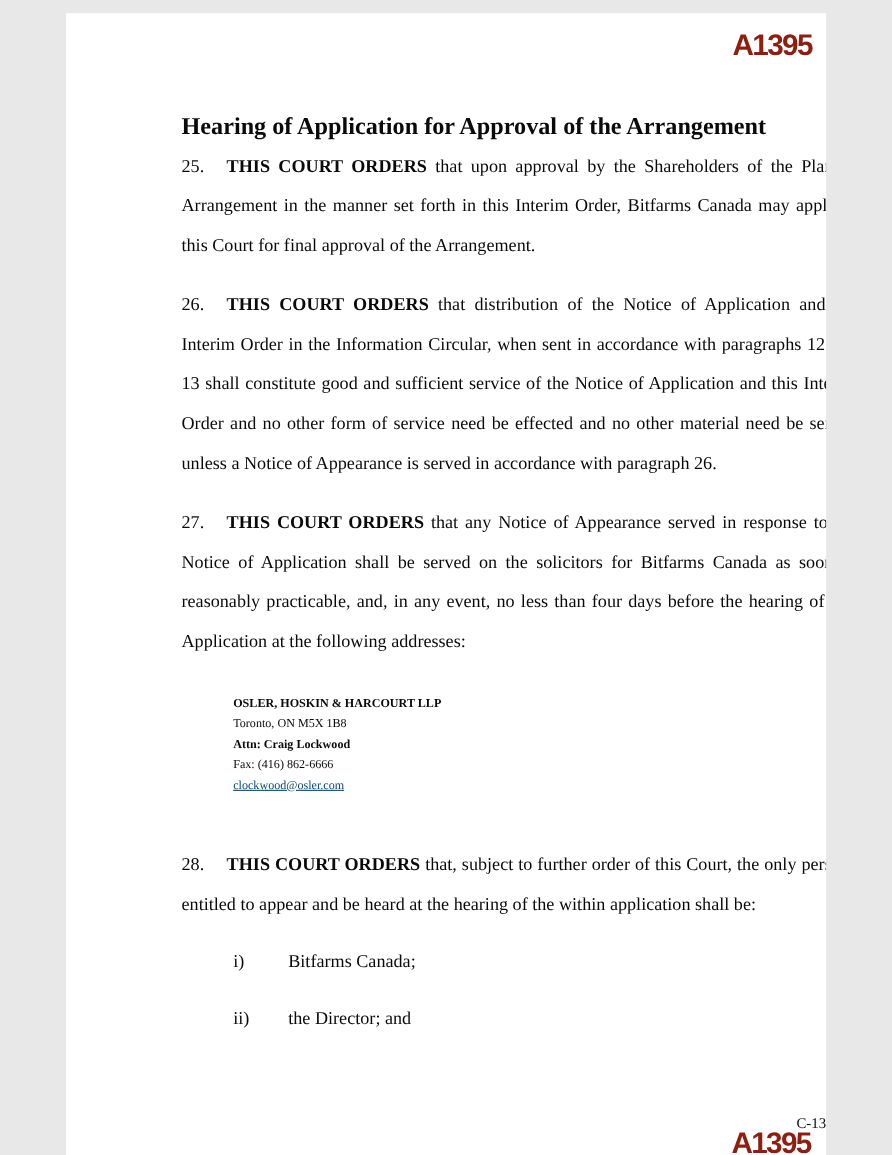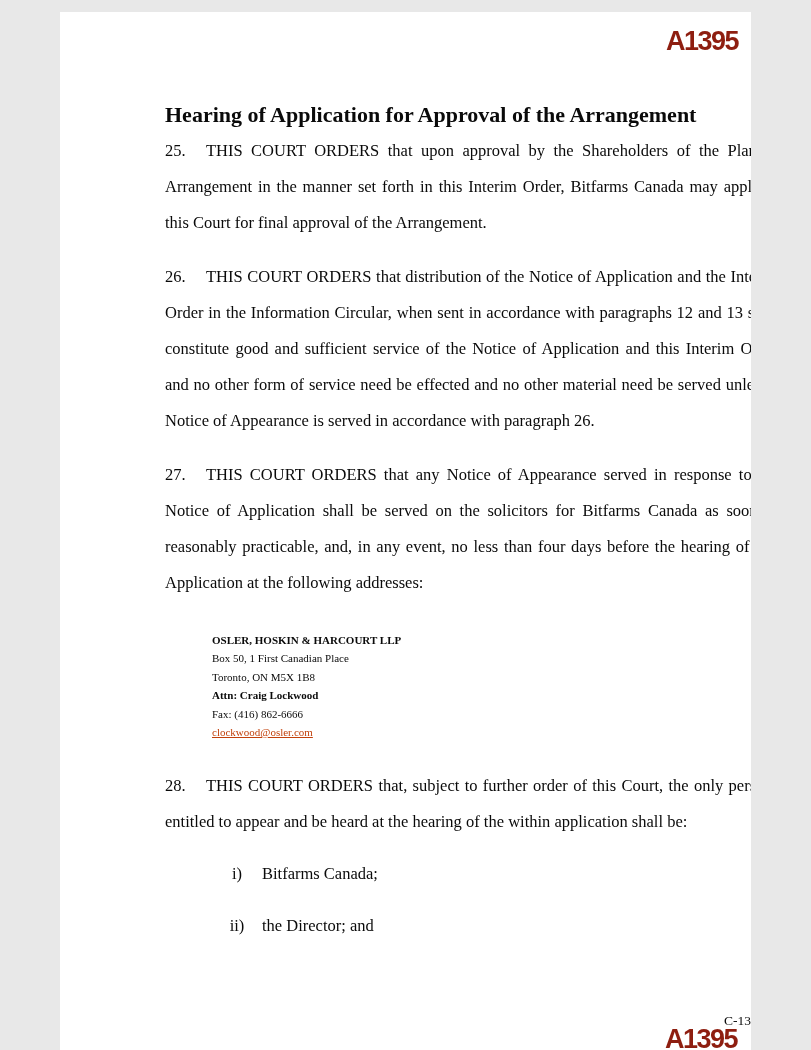--- a/index.html
+++ b/index.html
@@ -40,40 +40,39 @@
     width: 614px;
     font-size: 16.5px;
     line-height: 36px;
     text-align: justify;
   }
   .para-25 { top: 121px; }
   .para-26 { top: 247px; }
   .para-27 { top: 445px; }
   .para-28 { top: 756px; }
   .pnum { display: inline-block; width: 41px; }
-  .lead { font-weight: normal; }
+  .lead { font-weight: bold; }
   .addr {
     position: absolute;
     left: 152px;
     top: 619px;
     font-size: 11px;
     line-height: 18.4px;
   }
   .addr .bold { font-weight: bold; }
   .email-link {
-    color: #c2410c;
+    color: #0c4a6e;
     text-decoration: underline;
     cursor: pointer;
   }
   .list-item {
     position: absolute;
     left: 152px;
     font-size: 16.5px;
     line-height: 20px;
-    text-align: center;
   }
   .list-item-1 { top: 852px; }
   .list-item-2 { top: 904px; }
   .marker { display: inline-block; width: 50px; }
   .footer {
     position: absolute;
     left: 0;
     top: 1001px;
     width: 100%;
     text-align: right;
@@ -100,21 +99,20 @@
     <span>that distribution of the Notice of Application and the Interim Order in the Information Circular, when sent in accordance with paragraphs 12 and 13 shall constitute good and sufficient service of the Notice of Application and this Interim Order and no other form of service need be effected and no other material need be served unless a Notice of Appearance is served in accordance with paragraph 26.</span>
   </div>
 
   <div class="para para-27">
     <span class="pnum">27.</span><span class="lead">THIS COURT ORDERS</span>
     <span>that any Notice of Appearance served in response to the Notice of Application shall be served on the solicitors for Bitfarms Canada as soon as reasonably practicable, and, in any event, no less than four days before the hearing of this Application at the following addresses:</span>
   </div>
 
   <div class="addr">
     <div class="bold">OSLER, HOSKIN &amp; HARCOURT LLP</div>
-    <div>Box 50, 1 First Canadian Place</div>
     <div>Toronto, ON M5X 1B8</div>
     <div class="bold">Attn: Craig Lockwood</div>
     <div>Fax: (416) 862-6666</div>
     <div><a class="email-link">clockwood@osler.com</a></div>
   </div>
 
   <div class="para para-28">
     <span class="pnum">28.</span><span class="lead">THIS COURT ORDERS</span>
     <span>that, subject to further order of this Court, the only persons entitled to appear and be heard at the hearing of the within application shall be:</span>
   </div>

